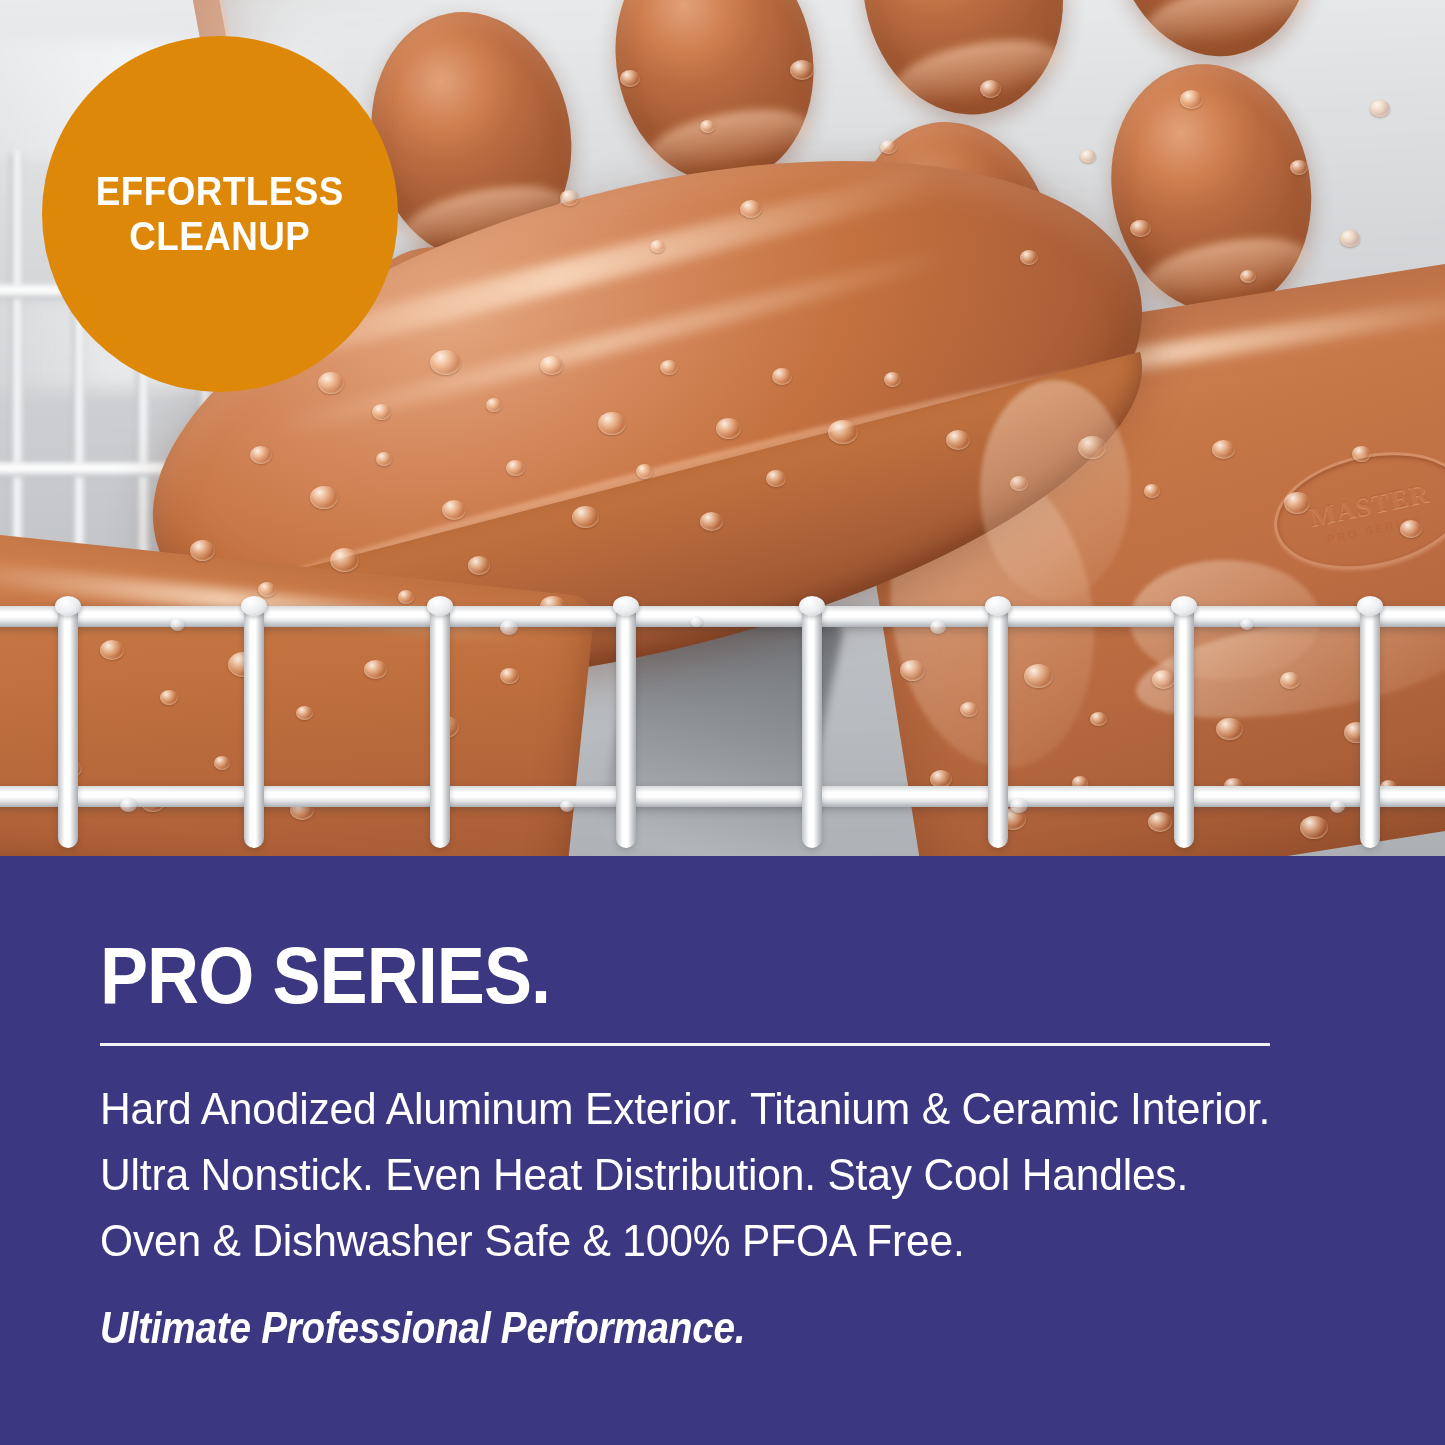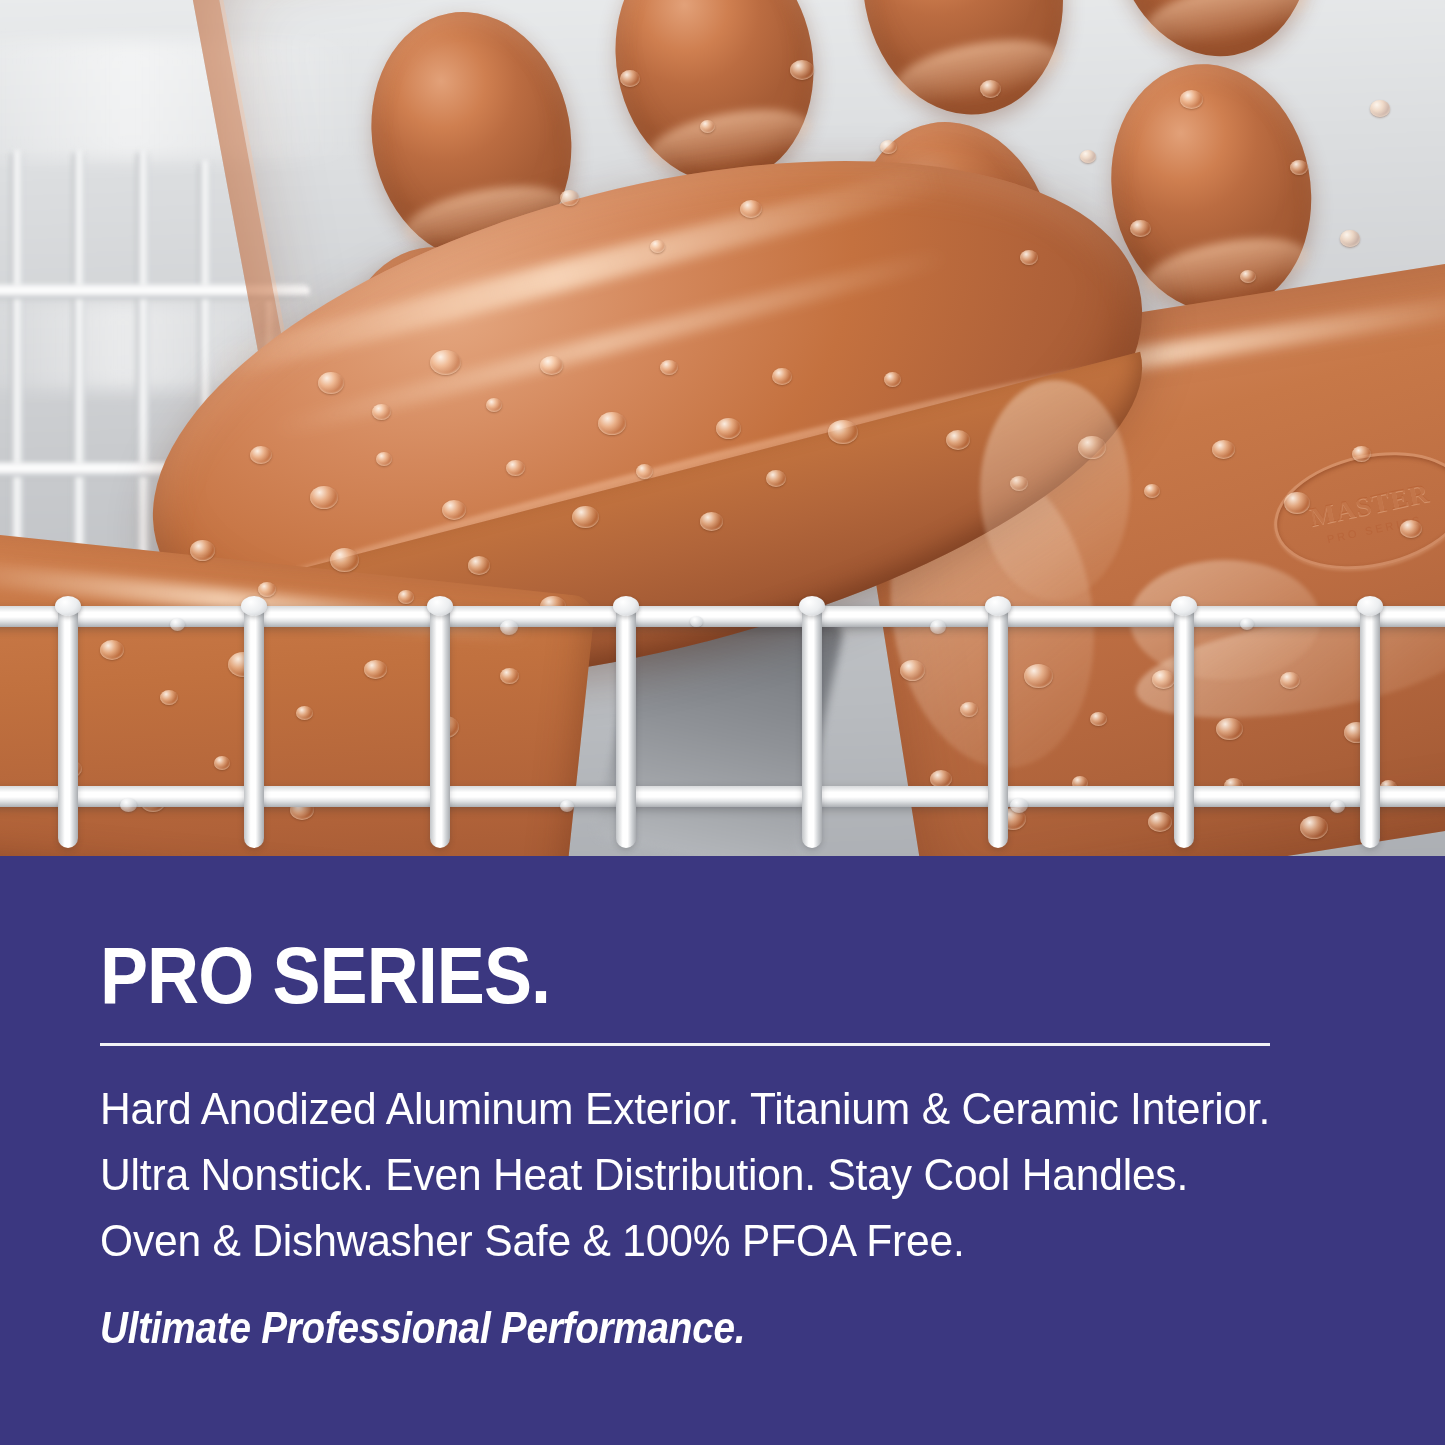--- a/index.html
+++ b/index.html
@@ -483,20 +483,24 @@
       <div class="rack-drop" style="left:690px;top:616px;width:13px;height:11px;"></div>
       <div class="rack-drop" style="left:930px;top:620px;width:16px;height:14px;"></div>
       <div class="rack-drop" style="left:1240px;top:618px;width:14px;height:12px;"></div>
       <div class="rack-drop" style="left:120px;top:798px;width:17px;height:14px;"></div>
       <div class="rack-drop" style="left:560px;top:800px;width:14px;height:12px;"></div>
       <div class="rack-drop" style="left:1010px;top:798px;width:18px;height:15px;"></div>
       <div class="rack-drop" style="left:1330px;top:800px;width:15px;height:13px;"></div>
     </div>
   </div>
 
+  <div class="badge">
+    <div class="badge-text">EFFORTLESS
+CLEANUP</div>
+  </div>
 
   <div class="panel">
     <div class="headline">PRO SERIES.</div>
     <div class="divider"></div>
     <div class="body-copy">Hard Anodized Aluminum Exterior.  Titanium &amp; Ceramic Interior.  Ultra Nonstick. Even Heat Distribution.  Stay Cool Handles. Oven &amp; Dishwasher Safe &amp; 100% PFOA Free.</div>
     <div class="tagline">Ultimate Professional Performance.</div>
   </div>
 
 </div>
 

